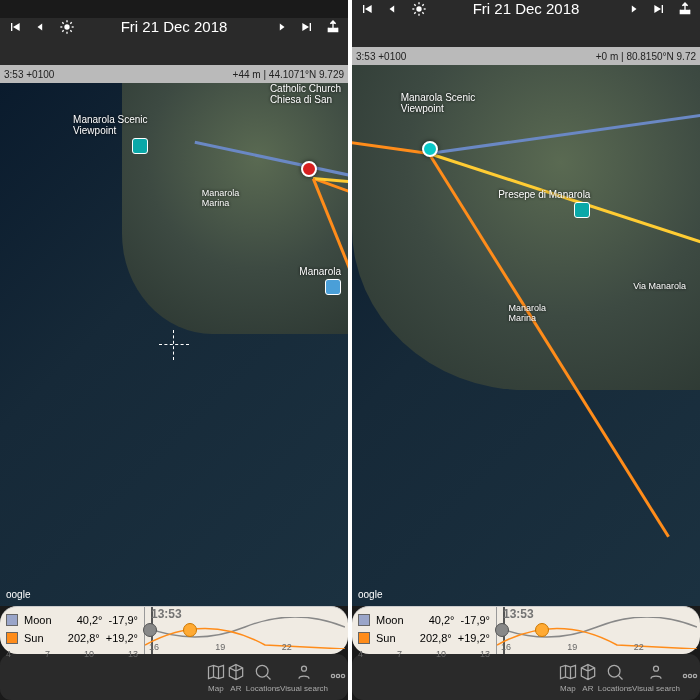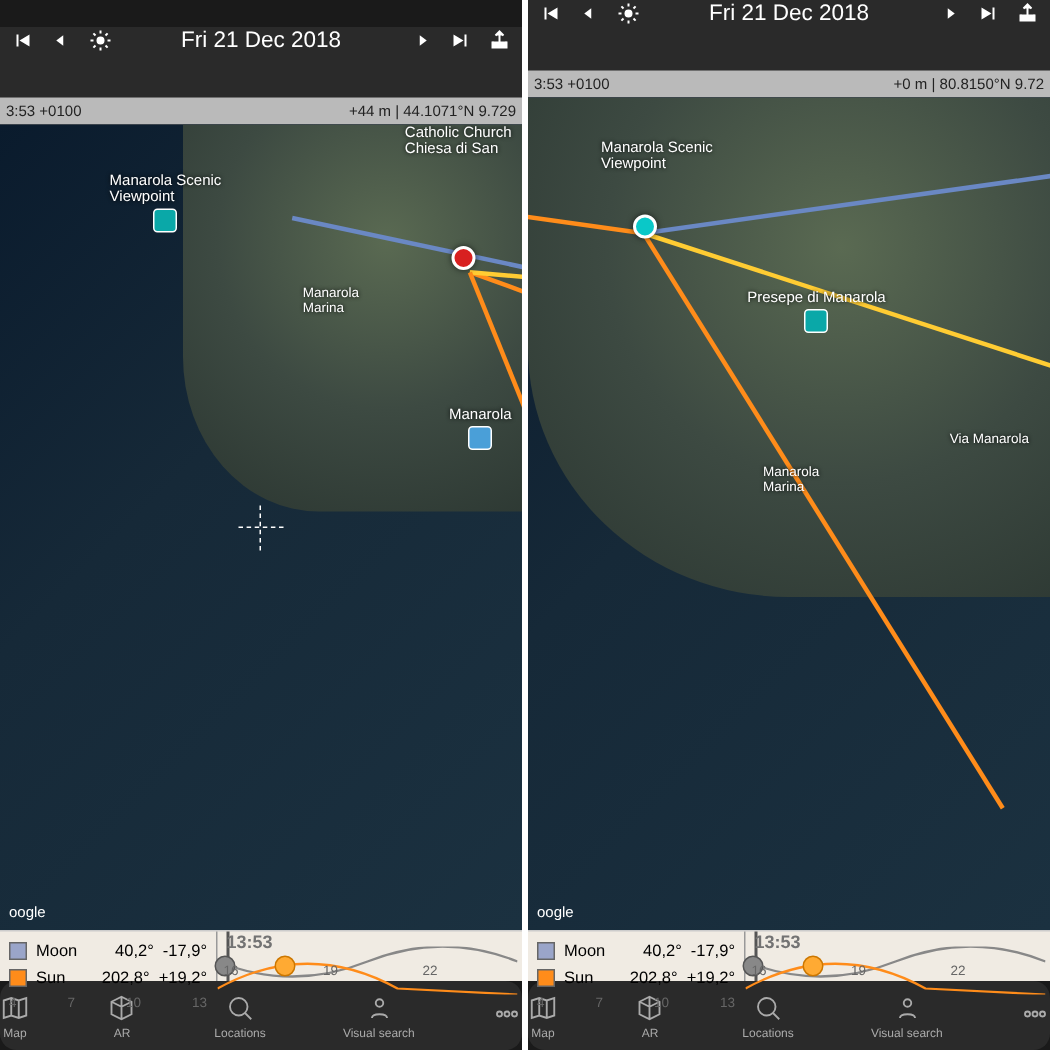--- a/index.html
+++ b/index.html
@@ -10,46 +10,46 @@
     .status-left, .status-right { display: flex; gap: 6px; align-items: center; }
     .nav-bar { height: 47px; background: #2a2a2a; display: flex; align-items: flex-start; padding: 0 6px; gap: 8px; color: #fff; }
     .nav-icon { width: 18px; height: 18px; display: flex; align-items: center; justify-content: center; cursor: pointer; }
     .nav-icon svg { fill: #fff; }
     .date-text { font-size: 15px; font-weight: 500; flex: 1; text-align: center; }
     .coord-bar { height: 18px; background: rgba(255,255,255,0.7); display: flex; justify-content: space-between; padding: 0 4px; font-size: 10px; color: #222; align-items: center; }
     .map-area { flex: 1; position: relative; background: linear-gradient(135deg, #0a1b2d 0%, #162938 40%, #1b3140 100%); overflow: hidden; }
     .land { position: absolute; background: #3d4a42; }
     .land.a { top: 0; right: 0; width: 65%; height: 48%; border-radius: 0 0 0 40%; background: radial-gradient(circle at 60% 30%, #5a6a52 0%, #3d4a42 50%, #2a3530 100%); }
     .land.b { top: 0; right: 0; width: 100%; height: 60%; border-radius: 0 0 0 50%; background: radial-gradient(circle at 60% 30%, #5a6a52 0%, #3d4a42 50%, #2a3530 100%); }
-    .poi { position: absolute; color: #fff; font-size: 10px; text-shadow: 0 0 3px #000; display: flex; flex-direction: column; align-items: center; }
+    .poi { position: absolute; color: #fff; font-size: 10px; text-shadow: 0 0 3px #000; display: flex; flex-direction: column; align-items: flex-end; }
     .poi-icon { width: 16px; height: 16px; background: #0aa8a8; border-radius: 3px; border: 1px solid #fff; margin-top: 2px; }
     .poi-icon.transit { background: #4a9fd8; }
     .sun-line { position: absolute; height: 3px; background: #ff8c1a; transform-origin: left center; }
     .sun-line.yellow { background: #ffcc33; }
     .sun-line.blue { background: #6a88c4; }
     .pin { position: absolute; width: 16px; height: 16px; border-radius: 50%; border: 2px solid #fff; box-shadow: 0 0 4px rgba(0,0,0,0.6); }
     .pin.red { background: #d82020; }
     .pin.teal { background: #0ac8c8; }
     .crosshair { position: absolute; top: 50%; left: 50%; width: 30px; height: 30px; transform: translate(-50%, -50%); }
     .crosshair::before, .crosshair::after { content: ''; position: absolute; background: rgba(255,255,255,0.7); }
     .crosshair::before { top: 50%; left: 0; right: 0; height: 1px; transform: translateY(-50%); border-top: 1px dashed #fff; background: none; }
     .crosshair::after { left: 50%; top: 0; bottom: 0; width: 1px; transform: translateX(-50%); border-left: 1px dashed #fff; background: none; }
     .google-badge { position: absolute; bottom: 6px; left: 6px; color: #fff; font-size: 10px; font-weight: 500; }
-    .info-panel { height: 34px; background: #f0ebe3; display: flex; border-top: 1px solid #ccc; position: relative; }
+    .info-panel { height: 48px; background: #f0ebe3; display: flex; border-top: 1px solid #ccc; position: relative; border-radius: 17px; }
     .legend { width: 145px; padding: 4px 6px; font-size: 11px; border-right: 1px solid #999; }
     .legend-row { display: flex; align-items: center; gap: 6px; line-height: 18px; }
     .legend-swatch { width: 12px; height: 12px; border: 1px solid #666; }
     .timeline { flex: 1; position: relative; padding-top: 2px; }
     .time-label { position: absolute; top: 0; left: 6px; font-size: 12px; font-weight: bold; color: #737373; }
     .time-marker { position: absolute; top: 0; bottom: 0; left: 6px; width: 2px; background: #555; }
     .timeline-axis { position: absolute; bottom: 2px; left: 0; right: 0; display: flex; font-size: 9px; color: #666; padding-left: 4px; }
     .timeline-axis span { flex: 1; }
     .sun-dot { position: absolute; width: 14px; height: 14px; border-radius: 50%; background: #ffaa33; border: 1px solid #cc7700; }
     .moon-dot { position: absolute; width: 14px; height: 14px; border-radius: 50%; background: #888; border: 1px solid #555; }
-    .bottom-nav { height: 46px; background: #2a2a2a; display: flex; justify-content: space-between; align-items: center; padding: 4px 0; border-radius: 11px; }
+    .bottom-nav { height: 46px; background: #2a2a2a; display: flex; justify-content: flex-end; align-items: center; padding: 4px 0; border-radius: 11px; }
     .bnav-item { display: flex; flex-direction: column; align-items: center; gap: 2px; color: #aaa; font-size: 8px; cursor: pointer; }
     .bnav-icon { width: 20px; height: 20px; display: flex; align-items: center; justify-content: center; }
     .bnav-icon svg { stroke: #aaa; fill: none; stroke-width: 1.5; }
     .moon-curve { position:absolute; top:10px; left:0; right:0; height: 32px; }
     .moon-curve path { stroke: #888; fill: none; stroke-width: 1.5; }
     .sun-curve { position:absolute; top:10px; left:0; right:0; height: 32px; }
     .sun-curve path { stroke: #ff8c1a; fill: none; stroke-width: 1.5; }
   </style>
 </head>
 <body>

